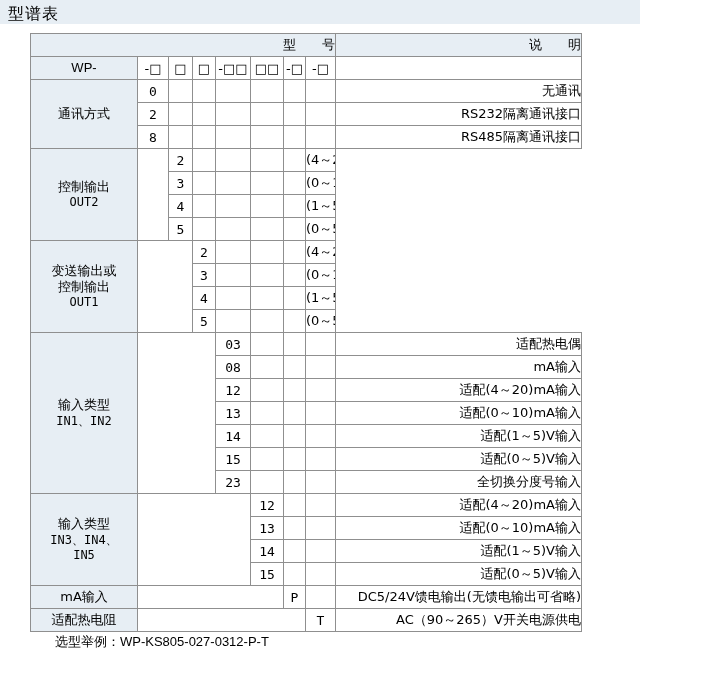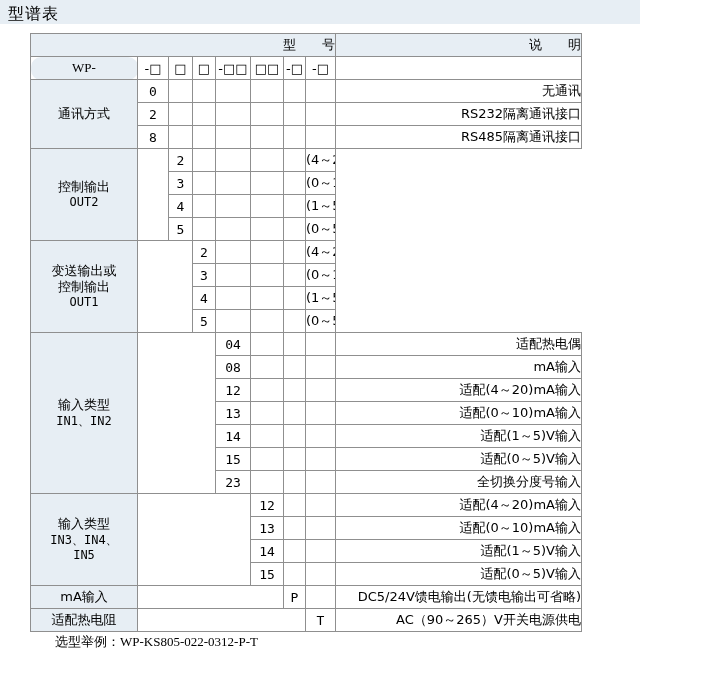--- a/index.html
+++ b/index.html
@@ -7,21 +7,21 @@
   .title-band{position:absolute;left:0;top:0;width:640px;height:24px;background:#e7eef4;}
   .title-band span{position:absolute;left:8px;top:4px;font-size:16px;letter-spacing:1px;}
   table.spec{position:absolute;left:30px;top:33px;width:551px;border-collapse:collapse;table-layout:fixed;}
   table.spec td{border:1px solid #8f8f8f;height:22px;font-size:13px;padding:0;overflow:hidden;white-space:nowrap;vertical-align:middle;}
   td.hdr{background:#e7eef4;text-align:right;height:23px;}
   td.lbl{background:#e7eef4;text-align:center;line-height:1.25;}
   td.lbl .sub{font-family:"DejaVu Sans Mono","DejaVu Sans",monospace;font-size:12px;}
   td.code{text-align:center;font-family:"DejaVu Sans Mono","DejaVu Sans",monospace;font-size:13px;}
   td.boxes{text-align:center;font-size:13px;letter-spacing:0;}
   td.desc{text-align:right;padding-left:9px;}
-  .mono{font-family:Liberation Serif, serif;border-radius:10px;}
+  .mono{font-family:Liberation Sans, sans-serif;}
   .notes{position:absolute;left:0;top:632px;width:668px;font-size:13px;line-height:16px;}
   .note1{margin:0 0 0 23px;text-indent:12px;}
   .example{margin:2px 0 0 55px;}
 </style>
 </head>
 <body>
 
 <div class="title-band">
   <span>型谱表</span>
 </div>
@@ -163,21 +163,21 @@
         <td></td>
     <td class="desc">(0～5)V辅助变送输出或控制输出</td>
   </tr>
 
   <tr>
     <td class="lbl" rowspan="7">
       <div>输入类型</div>
       <div class="sub">IN1、IN2</div>
     </td>
     <td rowspan="7" colspan="3"></td>
-    <td class="code">04</td>
+    <td class="code">03</td>
     <td></td>
         <td></td>
         <td></td>
     <td class="desc">适配热电偶</td>
   </tr>
   <tr>
     <td class="code">08</td>
     <td></td>
         <td></td>
         <td></td>
@@ -265,14 +265,14 @@
       <div>适配热电阻</div>
     </td>
     <td colspan="6"></td>
     <td class="code">T</td>
     <td class="desc">AC（90～265）V开关电源供电</td>
   </tr>
 </tbody>
   </table>
 
 <div class="notes">
-  <p class="example"><span>选型举例：</span><span class="mono">WP-KS805-022-0312-P-T</span></p>
+  <p class="example"><span>选型举例：</span><span class="mono">WP-KS805-027-0312-P-T</span></p>
 </div>
 
 </body></html>

